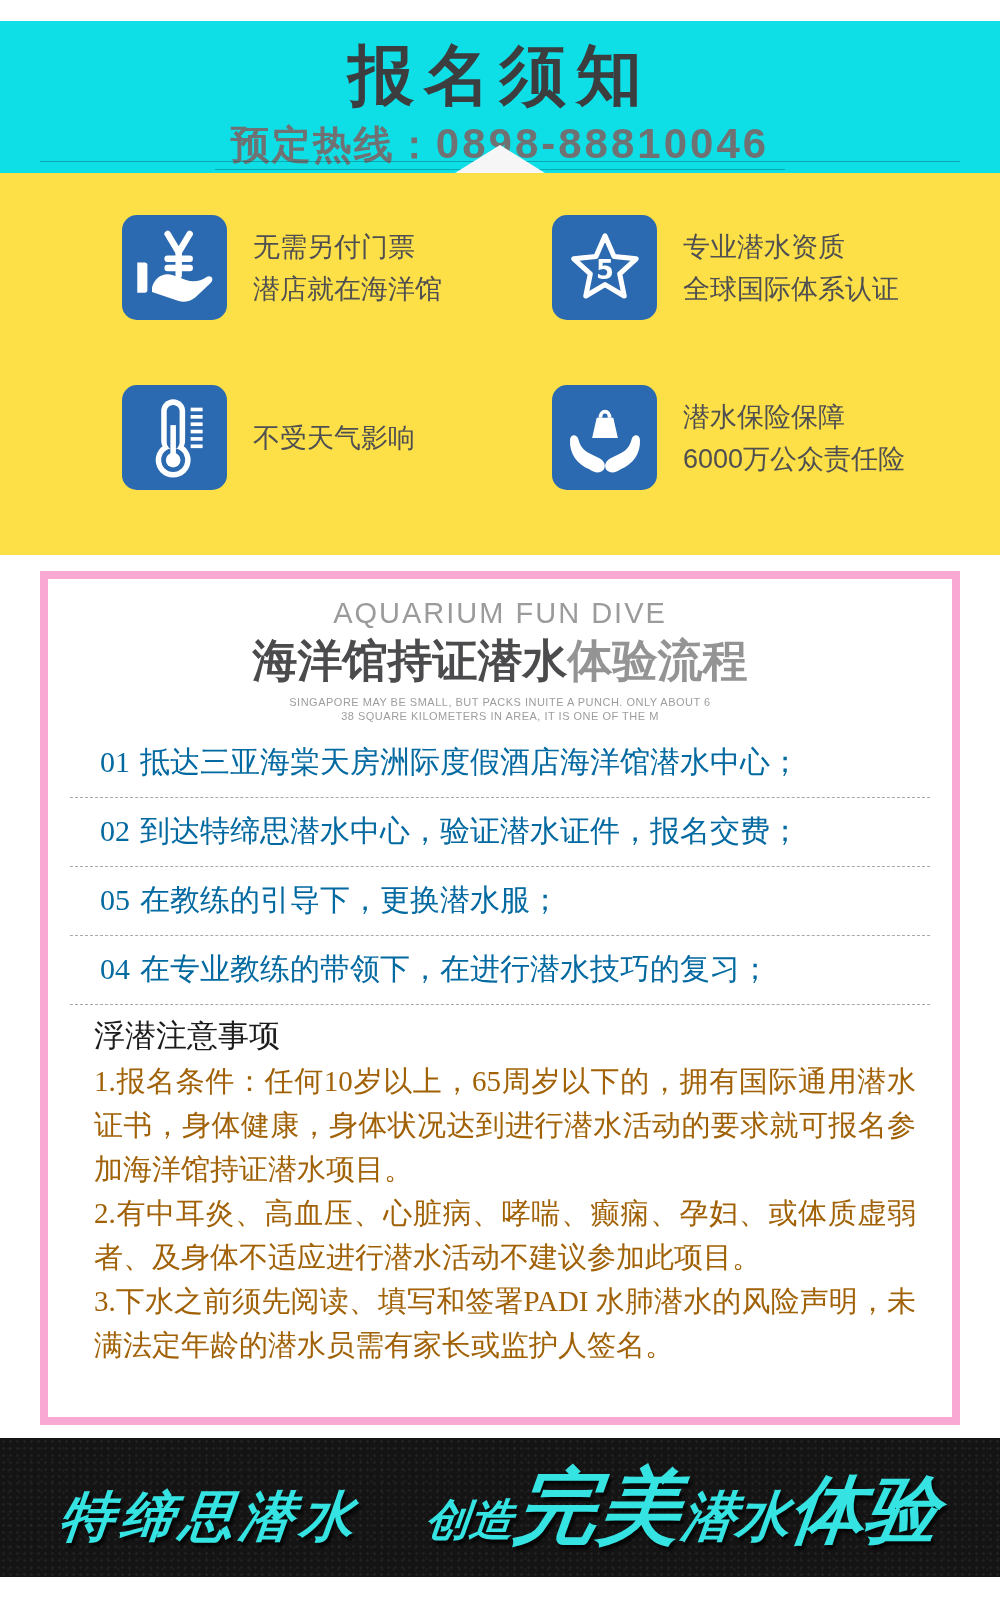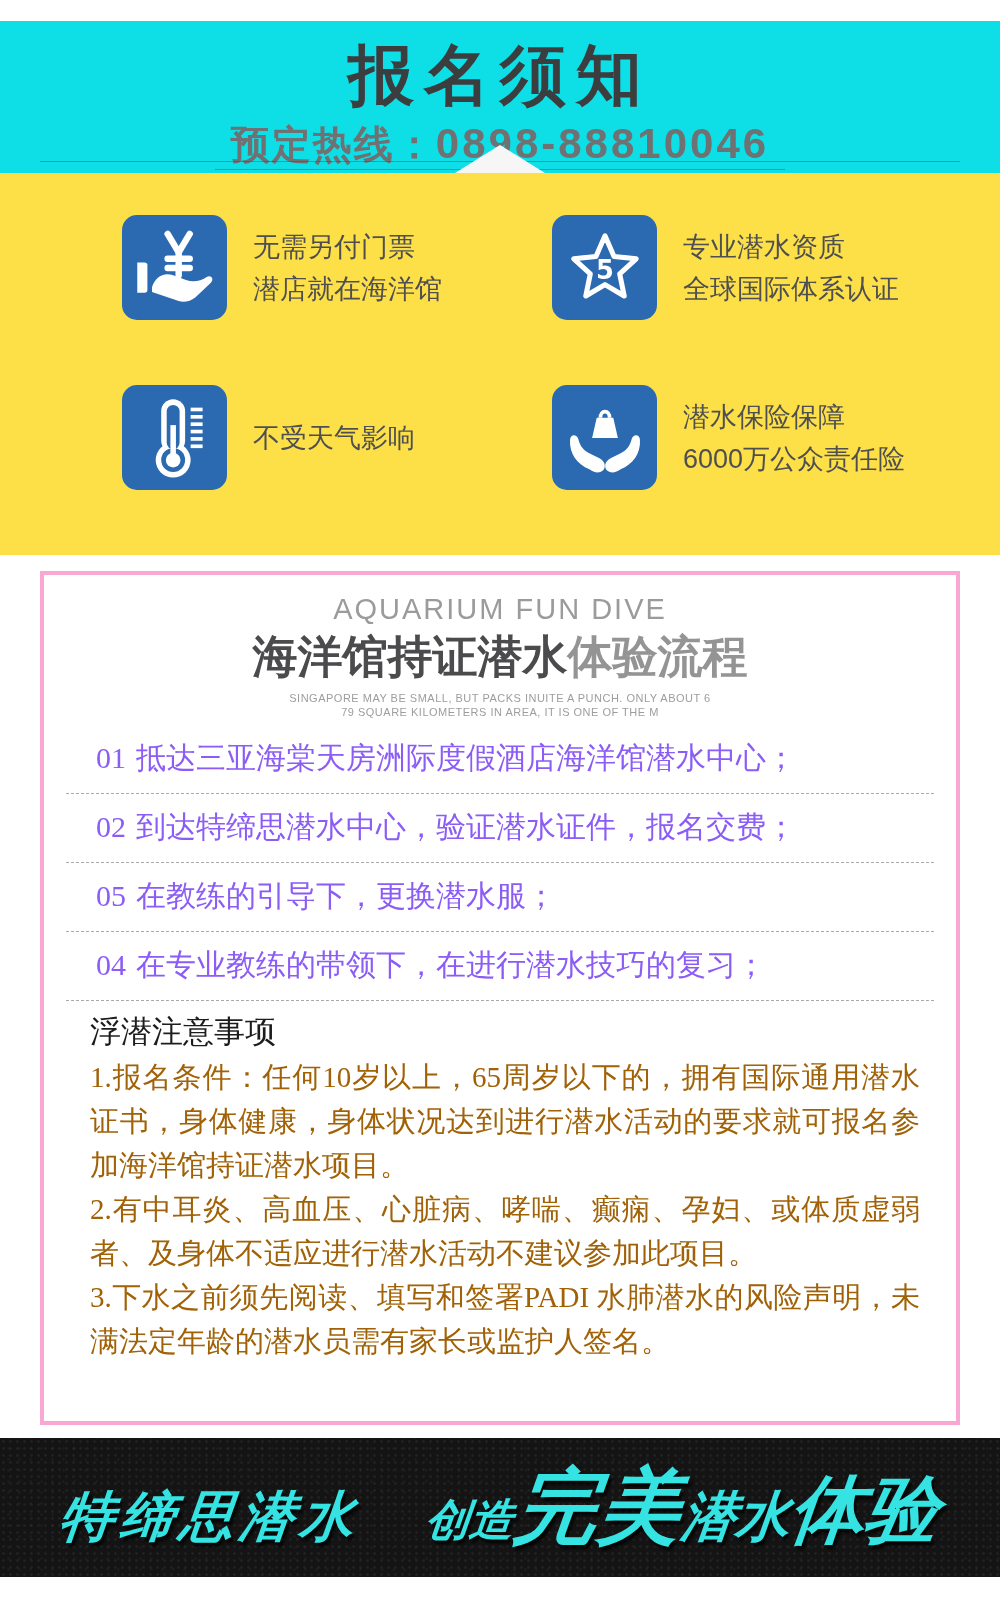--- a/index.html
+++ b/index.html
@@ -26,28 +26,28 @@
   .features { background:#fde047; padding:42px 0 65px 122px; display:grid;
               grid-template-columns:430px 430px; row-gap:65px; }
   .feature { display:flex; align-items:center; }
   .fico { width:105px; height:105px; background:#2b69b0; border-radius:15px; flex:0 0 105px;
           display:flex; align-items:center; justify-content:center; }
   .fico svg { width:92px; height:92px; }
   .ftext { margin-left:26px; font-size:27px; color:#4f4f51; line-height:42px; }
 
   
   .gap1 { height:16px; background:#ffffff; }
-  .process-box { margin:0 40px; height:854px; border:4px solid #f9a8d4; background:#ffffff;
+  .process-box { margin:0 40px; height:854px; border:8px solid #f9a8d4; background:#ffffff;
                  overflow:hidden; padding:18px 22px 0 22px; }
   .eyebrow { text-align:center; font-size:29px; color:#9b9b9b; letter-spacing:2px; line-height:32px; }
   .box-title { text-align:center; margin-top:6px; font-size:45px; font-weight:bold; line-height:52px; color:#4b4b4d; }
   .box-title .light { color:#949494; }
   .box-sub { text-align:center; margin-top:8px; font-size:11px; color:#9d9d9d; line-height:14px; letter-spacing:0.5px; }
   .steps { list-style:none; margin-top:6px; }
-  .steps li { font-family:"Liberation Serif","DejaVu Serif",serif; font-size:30px; color:#8b5cf6;
+  .steps li { font-family:"Liberation Serif","DejaVu Serif",serif; font-size:30px; color:#0369a1;
               line-height:34px; padding:16px 10px 18px 30px; border-bottom:1px dashed #a9a9a9; }
   .steps .n { margin-right:10px; }
   .notes-heading { font-family:"Liberation Serif","DejaVu Serif",serif; font-size:31px; color:#1c1c1c;
                    margin:12px 0 4px 24px; line-height:38px; }
   .notes { margin:0 14px 0 24px; }
   .notes p { font-family:"Liberation Serif","DejaVu Serif",serif; font-size:29px; color:#a16207;
              line-height:44px; text-align:justify; }
 
   
   .gap2 { height:13px; background:#ffffff; }
@@ -162,21 +162,21 @@
 
   <div class="gap1"></div>
 
   <div class="process-box">
     <div class="eyebrow">AQUARIUM FUN DIVE</div>
     <div class="box-title">
       <span>海洋馆持证潜水</span><span class="light">体验流程</span>
     </div>
     <div class="box-sub">
       <div>SINGAPORE MAY BE SMALL, BUT PACKS INUITE A PUNCH. ONLY ABOUT 6</div>
-      <div>79 SQUARE KILOMETERS IN AREA, IT IS ONE OF THE M</div>
+      <div>38 SQUARE KILOMETERS IN AREA, IT IS ONE OF THE M</div>
     </div>
 
     <ul class="steps">
       <li><span class="n">01</span><span>抵达三亚海棠天房洲际度假酒店海洋馆潜水中心；</span></li>
       <li><span class="n">02</span><span>到达特缔思潜水中心，验证潜水证件，报名交费；</span></li>
       <li><span class="n">05</span><span>在教练的引导下，更换潜水服；</span></li>
       <li><span class="n">04</span><span>在专业教练的带领下，在进行潜水技巧的复习；</span></li>
     </ul>
 
     <div class="notes-heading">浮潜注意事项</div>

